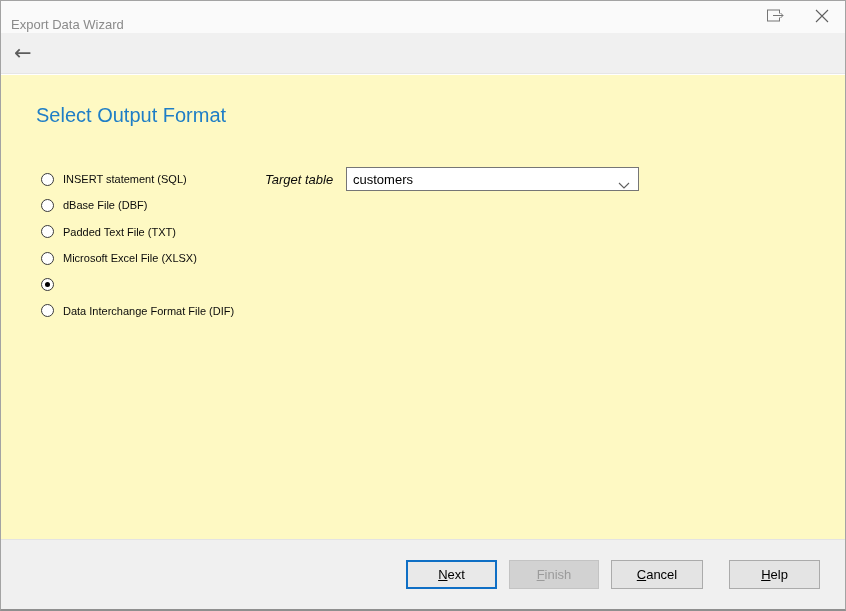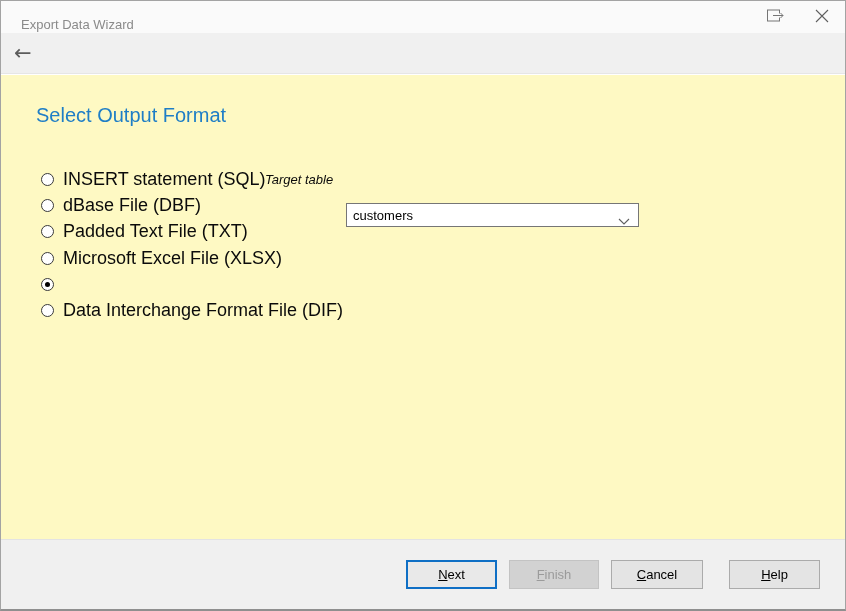--- a/index.html
+++ b/index.html
@@ -22,21 +22,21 @@
   .artifact-dot { top: 5px; width: 3px; height: 2px; background: #96a3ad; }
   .artifact-bottom { left: 150px; bottom: 0; width: 72px; height: 3px; background: #787878; }
 
   
   .titlebar {
     position: absolute; left: 0; top: 0; right: 0; height: 32px;
     background: #fafafa;
     display: flex; align-items: center;
   }
   .titlebar-title {
-    padding-left: 20px;
+    padding-left: 10px;
     font-size: 13px; color: #8a8a8a; margin-top: 14px;
   }
   .titlebar-controls { margin-left: auto; display: flex; height: 100%; }
   .titlebar-btn {
     width: 46px; height: 100%;
     display: flex; align-items: center; justify-content: center;
     background: transparent; border: none; cursor: default;
   }
 
   
@@ -58,21 +58,21 @@
   .content { position: absolute; left: 0; top: 74px; right: 0; bottom: 70px; background: #fef9c3; }
   .page-heading {
     position: absolute; left: 35px; top: 29px;
     font-size: 20px; font-weight: 400; color: #1f7ec6;
   }
 
   .options { position: absolute; left: 40px; top: 91px; }
   .option-row {
     height: 26.3px;
     display: flex; align-items: center; gap: 9px;
-    font-size: 18px; color: #0b0b0b;
+    font-size: 11px; color: #0b0b0b;
     white-space: nowrap; cursor: default;
   }
   .radio {
     flex: 0 0 auto;
     width: 13px; height: 13px;
     border: 1px solid #3a3a3a; border-radius: 50%;
     background: #fff; position: relative;
   }
   .option-row.selected .radio::after {
     content: ""; position: absolute; left: 3px; top: 3px; right: 3px; bottom: 3px;
@@ -82,21 +82,21 @@
   .target-label {
     position: absolute; left: 264px; top: 97px;
     font-size: 13px; color: #0b0b0b; white-space: nowrap; font-style: italic;
   }
   .combobox {
     position: absolute; left: 345px; top: 92px;
     width: 293px; height: 24px;
     background: #fff; border: 1px solid #767676;
     display: flex; align-items: center;
     font-size: 13px; color: #000;
-    padding-left: 6px; cursor: default; margin-top: 36px;
+    padding-left: 6px; cursor: default;
   }
   .combobox .chevron { position: absolute; right: 8px; top: 9px; }
 
   
   .footer {
     position: absolute; left: 0; right: 0; bottom: 0; height: 70px;
     background: #f0f0f0; border-top: 1px solid #e3e3e3;
   }
   .btn {
     position: absolute; top: 20px; height: 29px;

